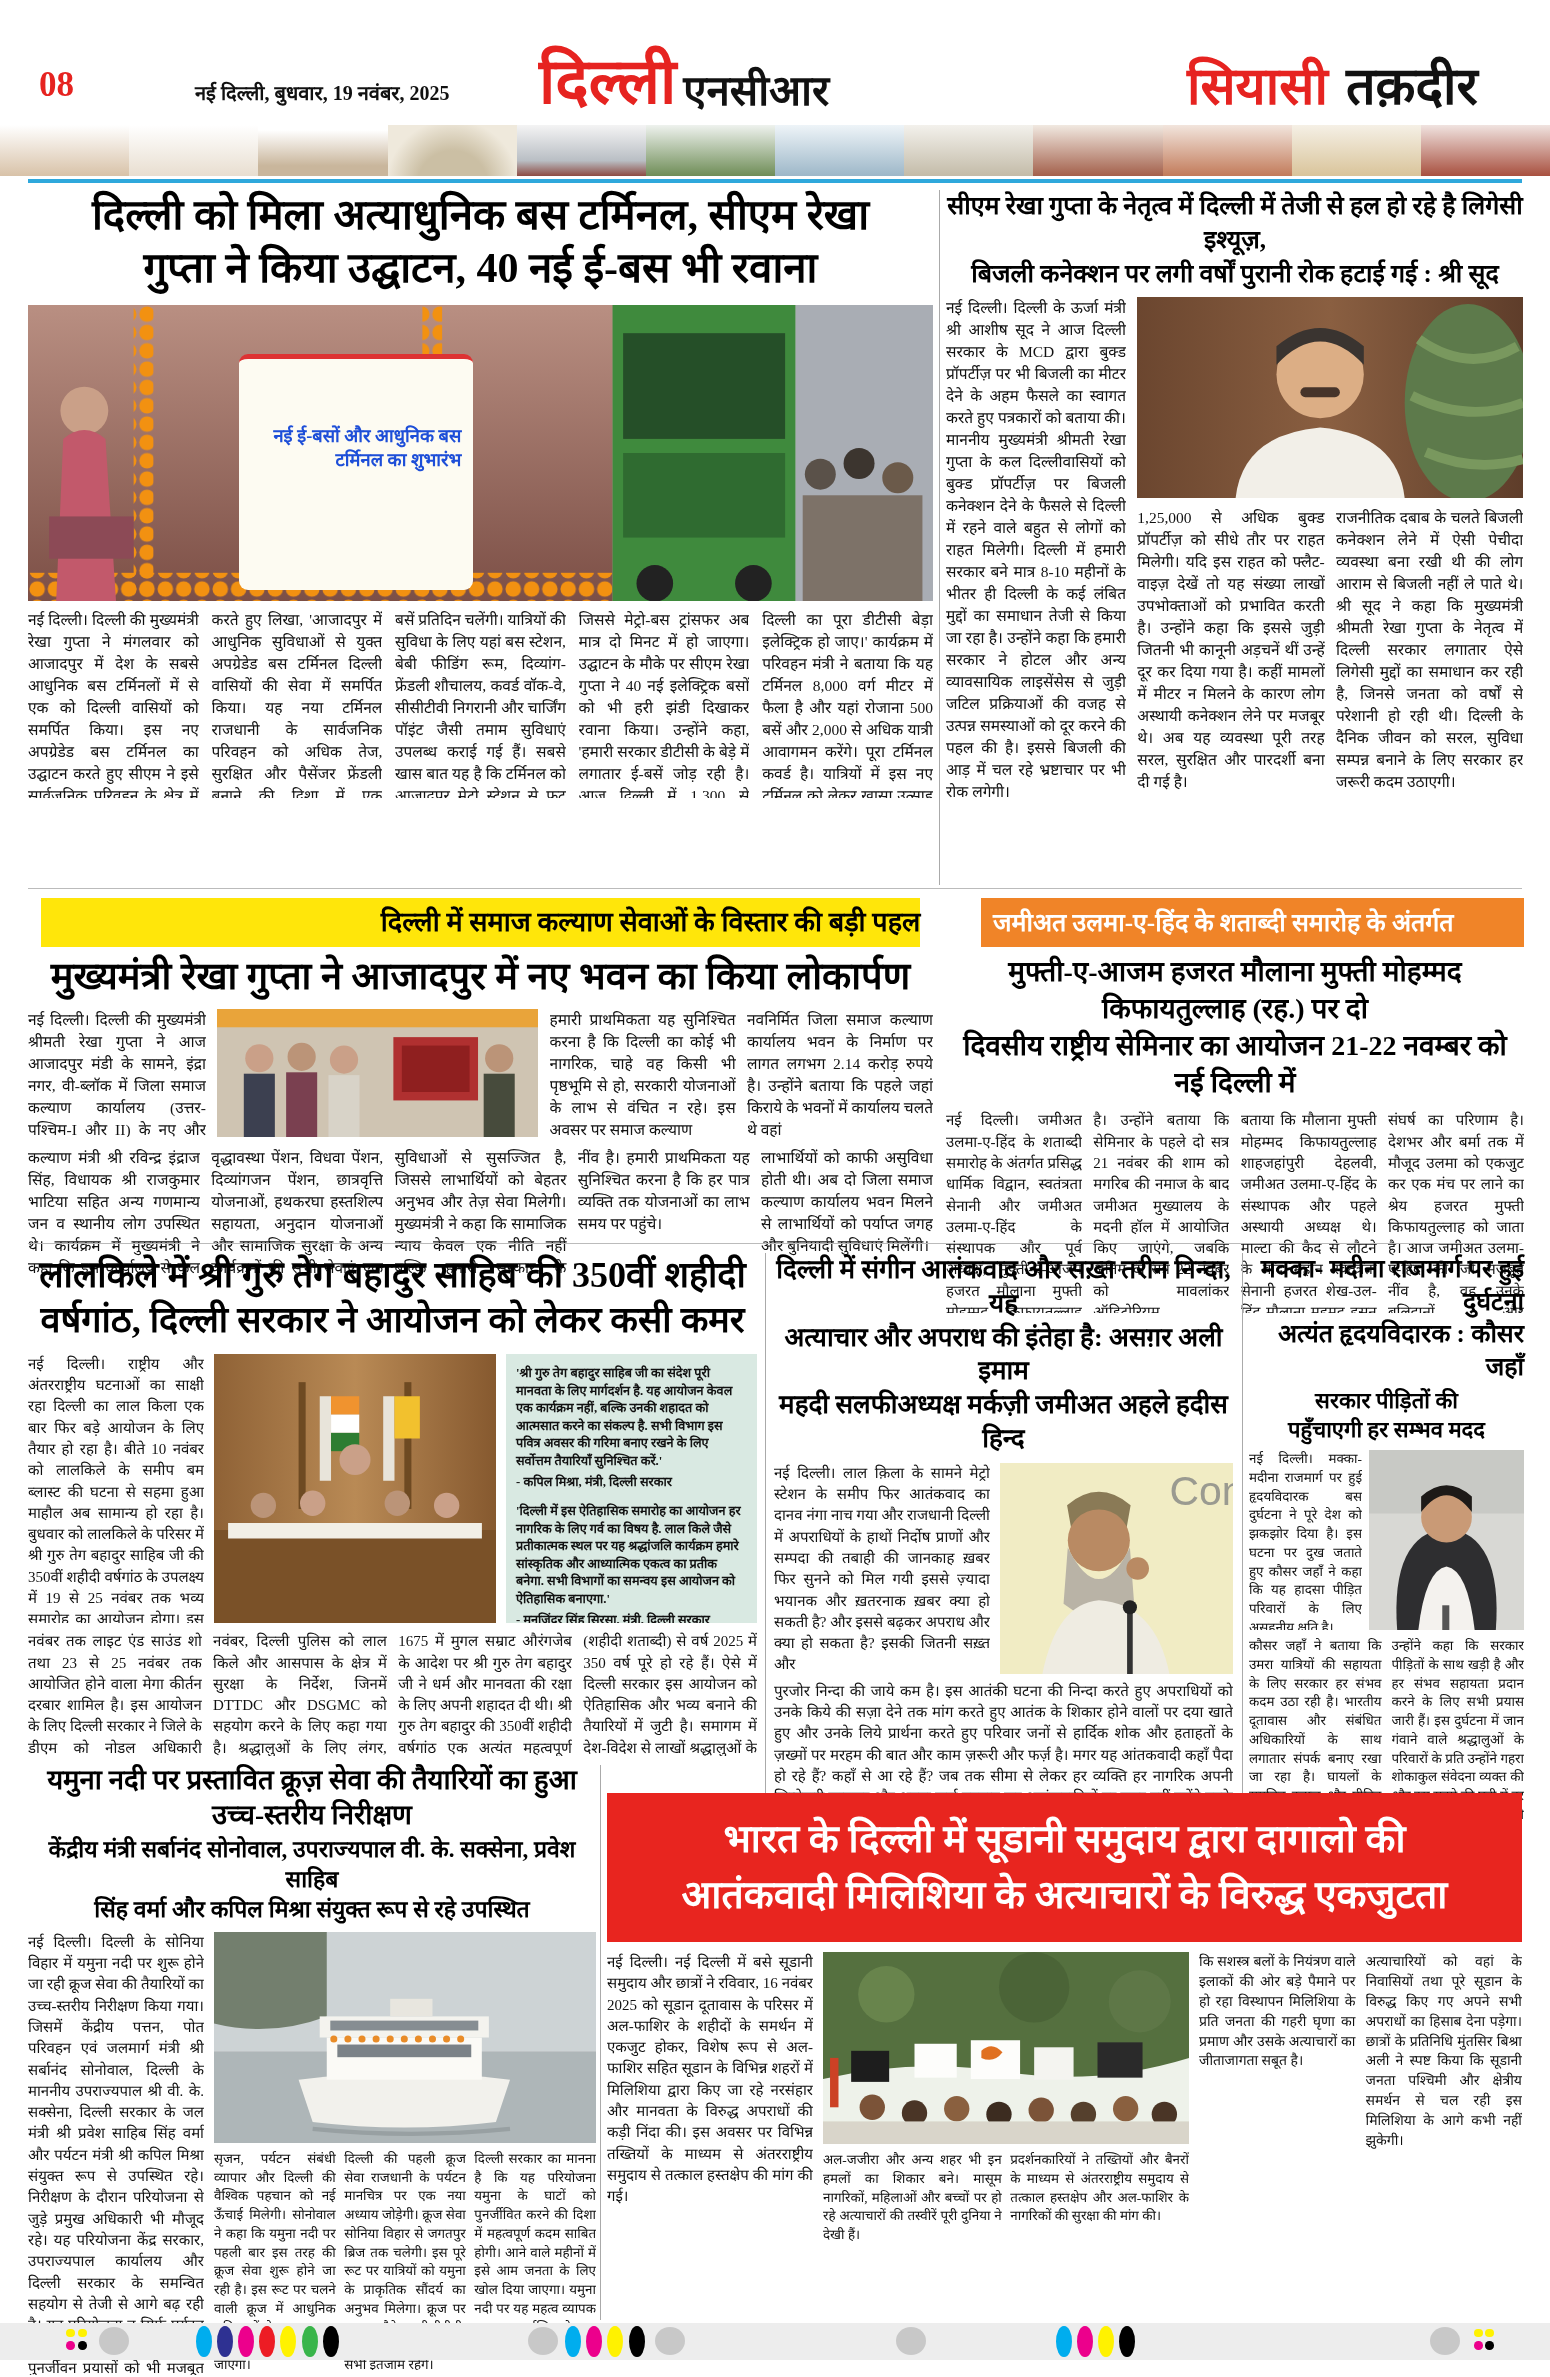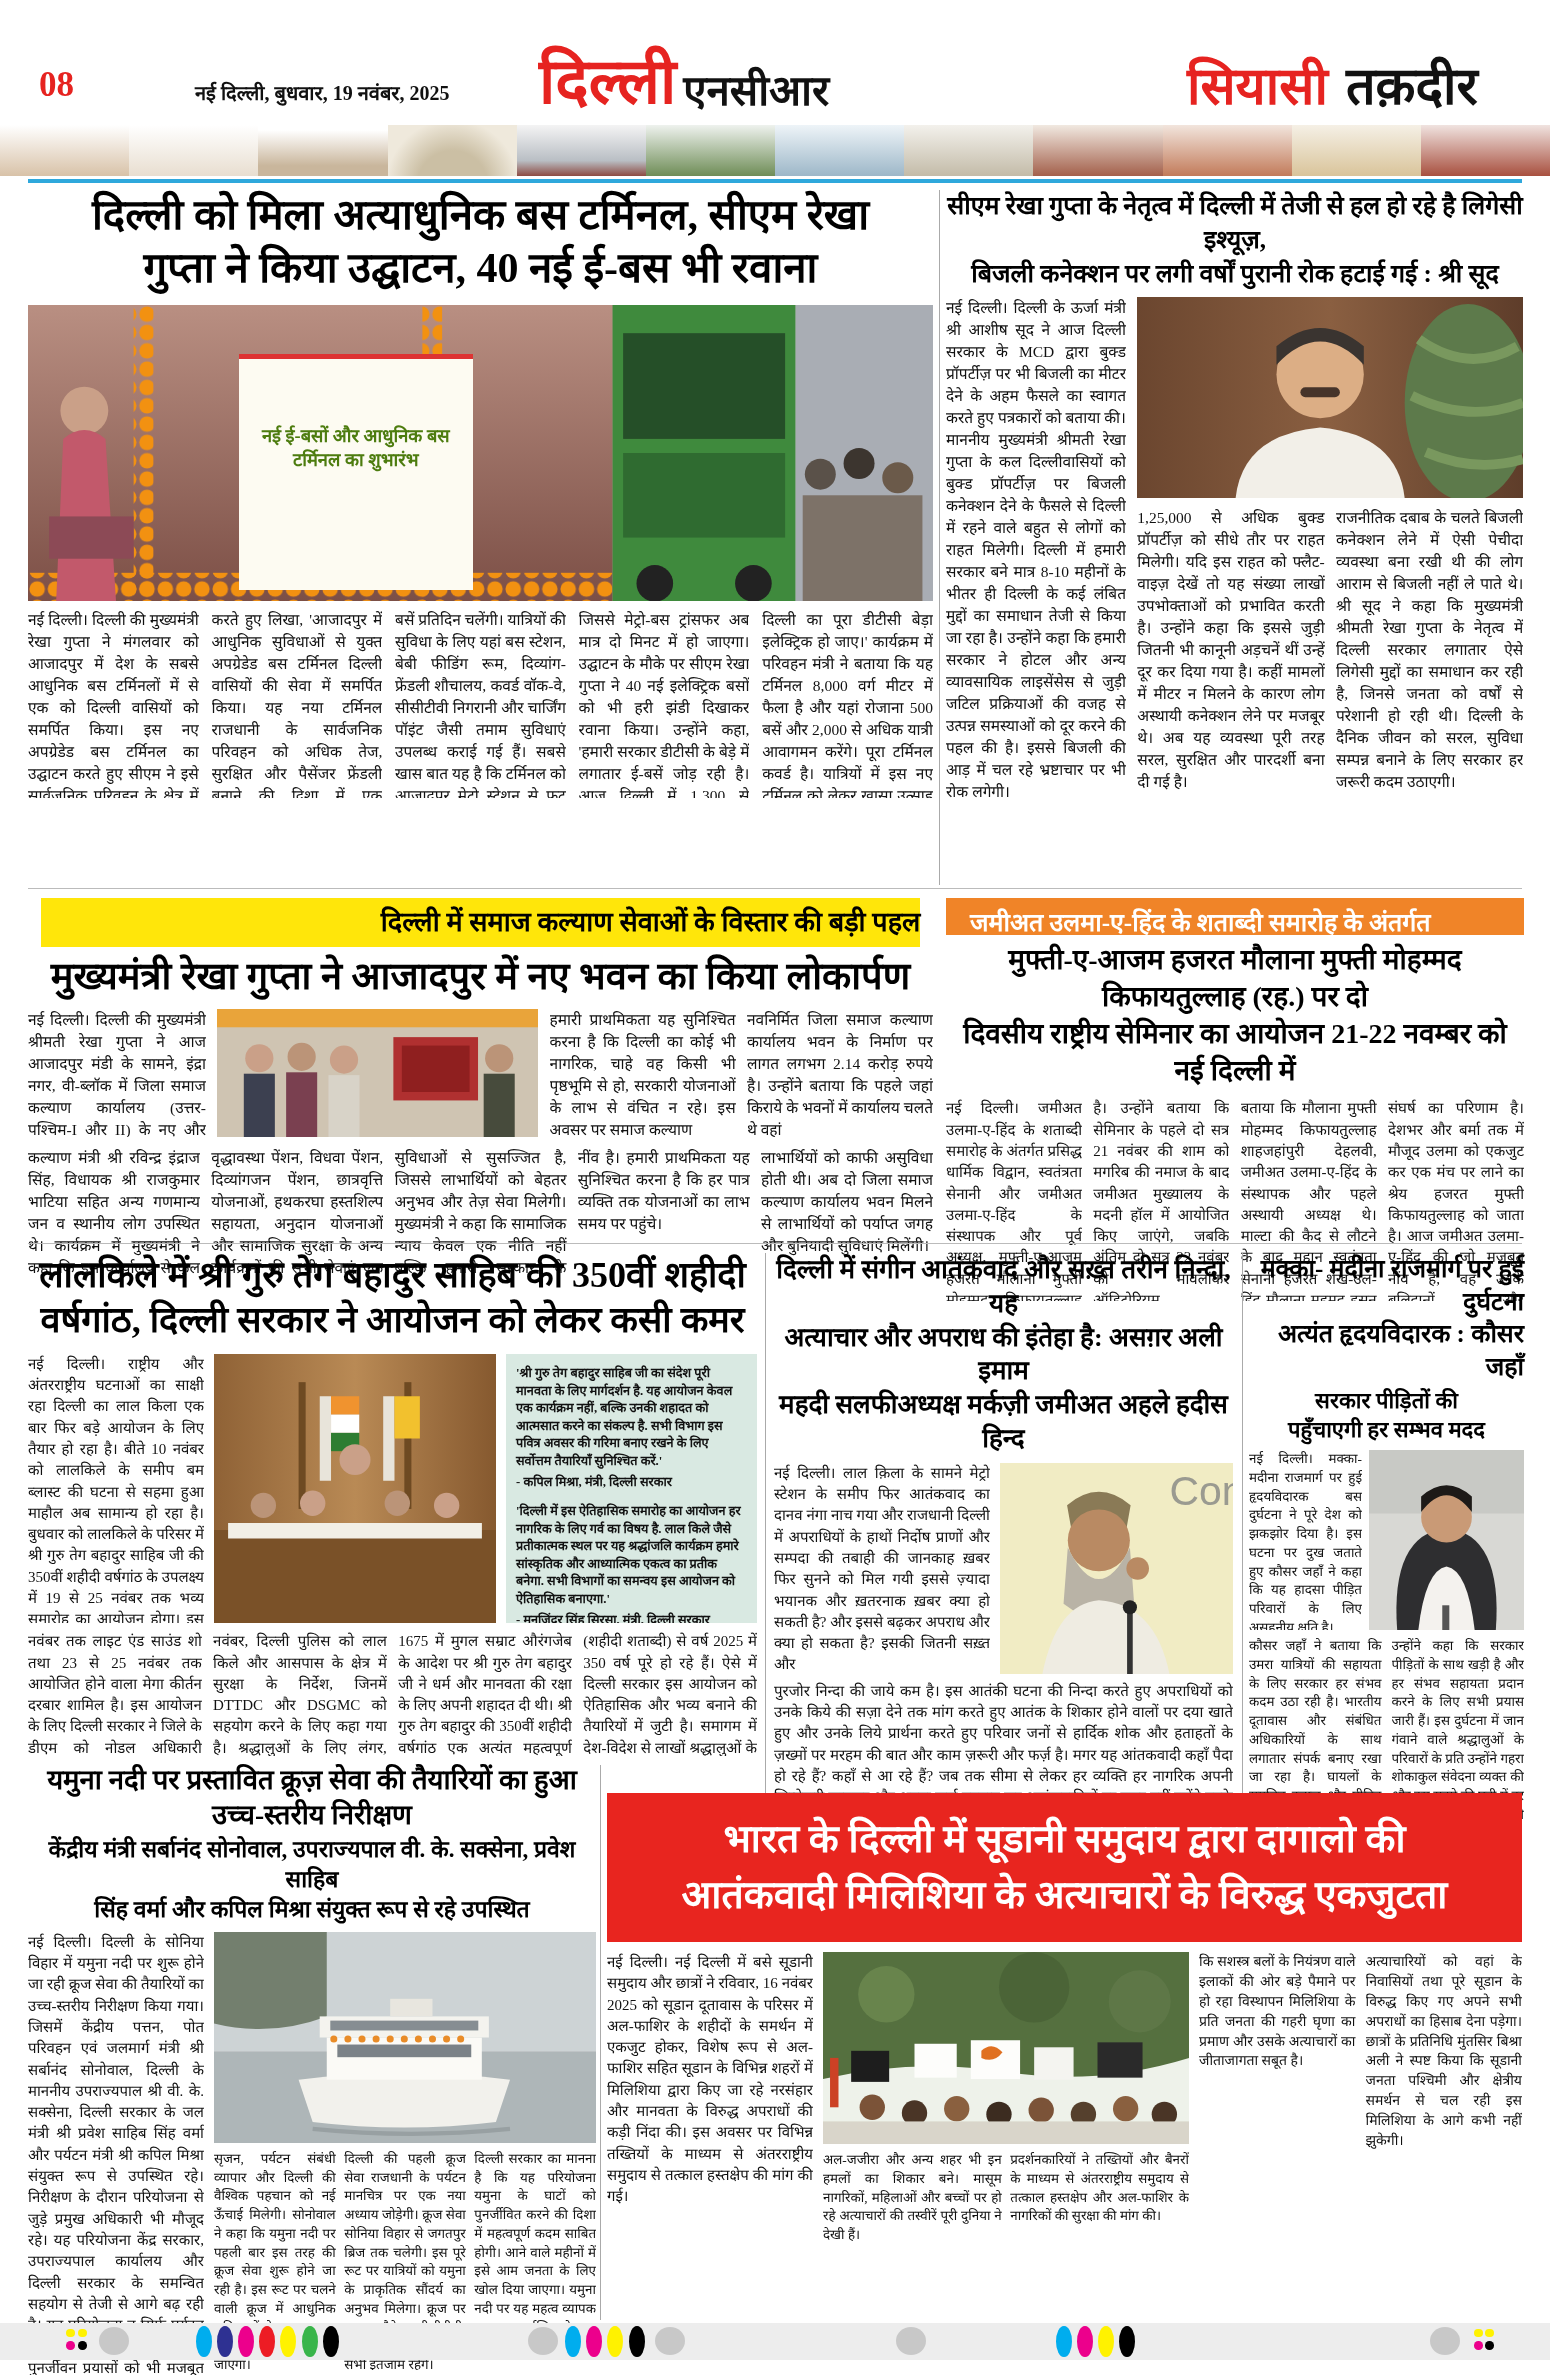--- a/index.html
+++ b/index.html
@@ -19,21 +19,21 @@
   .banner-red{background:#e8251f;color:#fff;font-weight:bold;text-align:center;}
   .quotebox{background:#d9e9e2;padding:11.3px 10px;font-size:12.7px;line-height:1.38;overflow:hidden;}
   .vline{position:absolute;width:0.7px;background:#aaa;}
   .hline{position:absolute;height:1.4px;background:#bbb;}
   .rule-cyan{position:absolute;background:#2fa8dc;}
   .collage{position:absolute;display:flex;width:1550px;height:51px;overflow:hidden;}
   .collage div{flex:1;}
   .reg-strip{position:absolute;left:0;top:2323px;width:1550px;height:37px;background:#ededed;}
   .dot{position:absolute;border-radius:50%;}
   .poster-card{position:absolute;background:#fdfbf2;border-top:5.6px solid #d33;
-        color:#4d7c0f;font-weight:bold;text-align:center;line-height:1.3;}
+        color:#1d4ed8;font-weight:bold;text-align:right;line-height:1.3;border-radius:9px;}
 </style>
 </head>
 <body>
 
 <div class="page">
 
   <div class="abs red bold" style="left:39px;top:65px;font-size:35px;">08</div>
   <div class="abs bold" style="left:159px;top:79px;font-size:20px;margin-left:36px;">नई दिल्ली, बुधवार, 19 नवंबर, 2025</div>
   <div class="abs" style="left:539px;top:51px;display:flex;align-items:flex-end;gap:7px;">
     <span class="red bold" style="font-size:63px;line-height:1;">दिल्ली</span>
@@ -173,21 +173,21 @@
     <div class="flexrow" style="margin-top:10px;gap:11.3px;height:128px;">
       <div class="col" style="flex:1;">कल्याण मंत्री श्री रविन्द्र इंद्राज सिंह, विधायक श्री राजकुमार भाटिया सहित अन्य गणमान्य जन व स्थानीय लोग उपस्थित थे। कार्यक्रम में मुख्यमंत्री ने कहा कि इस कार्यालय से कुल 15</div>
       <div class="col" style="flex:1;">वृद्धावस्था पेंशन, विधवा पेंशन, दिव्यांगजन पेंशन, छात्रवृत्ति योजनाओं, हथकरघा हस्तशिल्प सहायता, अनुदान योजनाओं और सामाजिक सुरक्षा के अन्य कार्यक्रमों की सभी सेवाएं एक ही</div>
       <div class="col" style="flex:1;">सुविधाओं से सुसज्जित है, जिससे लाभार्थियों को बेहतर अनुभव और तेज़ सेवा मिलेगी। मुख्यमंत्री ने कहा कि सामाजिक न्याय केवल एक नीति नहीं बल्कि हमारी सरकार के कामकाज की</div>
       <div class="col" style="flex:1;">नींव है। हमारी प्राथमिकता यह सुनिश्चित करना है कि हर पात्र व्यक्ति तक योजनाओं का लाभ समय पर पहुंचे।</div>
       <div class="col" style="flex:1;">लाभार्थियों को काफी असुविधा होती थी। अब दो जिला समाज कल्याण कार्यालय भवन मिलने से लाभार्थियों को पर्याप्त जगह और बुनियादी सुविधाएं मिलेंगी।</div>
     </div>
   </div>
 
   <div class="abs" style="left:946px;top:898px;width:578px;">
-    <div class="kicker-orange" style="height:37px;line-height:49px;font-size:25px;padding-left:24px;">जमीअत उलमा-ए-हिंद के शताब्दी समारोह के अंतर्गत</div>
+    <div class="kicker-orange" style="height:49px;line-height:49px;font-size:25px;padding-left:12px;margin-left:35px;">जमीअत उलमा-ए-हिंद के शताब्दी समारोह के अंतर्गत</div>
     <div class="hl" style="margin-top:7px;font-size:28px;line-height:1.32;">
       <div>मुफ्ती-ए-आजम हजरत मौलाना मुफ्ती मोहम्मद किफायतुल्लाह (रह.) पर दो</div>
       <div>दिवसीय राष्ट्रीय सेमिनार का आयोजन 21-22 नवम्बर को नई दिल्ली में</div>
     </div>
     <div class="flexrow" style="margin-top:8.5px;gap:11.3px;height:203px;">
       <div class="col" style="flex:1;font-size:15px;">नई दिल्ली। जमीअत उलमा-ए-हिंद के शताब्दी समारोह के अंतर्गत प्रसिद्ध धार्मिक विद्वान, स्वतंत्रता सेनानी और जमीअत उलमा-ए-हिंद के संस्थापक और पूर्व अध्यक्ष, मुफ्ती-ए-आजम हजरत मौलाना मुफ्ती मोहम्मद किफायतुल्लाह (रह.) की सेवाओं पर दो दिवसीय राष्ट्रीय सेमिनार 21-22 नवंबर, 2025 को नई दिल्ली में आयोजित किया जाएगा। यह जानकारी जमीअत उलमा-ए-हिंद के महासचिव मौलाना मोहम्मद हकीमुद्दीन कासमी ने दी।</div>
       <div class="col" style="flex:1;font-size:15px;">है। उन्होंने बताया कि सेमिनार के पहले दो सत्र 21 नवंबर की शाम को मगरिब की नमाज के बाद जमीअत मुख्यालय के मदनी हॉल में आयोजित किए जाएंगे, जबकि अंतिम दो सत्र 22 नवंबर को मावलांकर ऑडिटोरियम, कॉन्स्टिट्यूशन क्लब ऑफ इंडिया, नई दिल्ली में आयोजित किए जाएंगे। सेमिनार में हजरत मुफ्ती आजम की शैक्षणिक, राजनीतिक और राष्ट्रीय सेवाओं पर</div>
       <div class="col" style="flex:1;font-size:15px;">बताया कि मौलाना मुफ्ती मोहम्मद किफायतुल्लाह शाहजहांपुरी देहलवी, जमीअत उलमा-ए-हिंद के संस्थापक और पहले अस्थायी अध्यक्ष थे। माल्टा की कैद से लौटने के बाद महान स्वतंत्रता सेनानी हजरत शेख-उल-हिंद मौलाना महमूद हसन देवबंदी (रह.) को जमीअत उलमा-ए-हिंद का पहला स्थायी अध्यक्ष चुना गया लेकिन कुछ दिनों के बाद ही हजरत शेख-उल-हिंद का निधन हो गया। उनके निधन</div>
       <div class="col" style="flex:1;font-size:15px;">संघर्ष का परिणाम है। देशभर और बर्मा तक में मौजूद उलमा को एकजुट कर एक मंच पर लाने का श्रेय हजरत मुफ्ती किफायतुल्लाह को जाता है। आज जमीअत उलमा-ए-हिंद की जो मजबूत नींव है, वह उनके बलिदानों और बुद्धिमत्तापूर्ण संघर्ष का परिणाम है। इस सेमिनार के माध्यम से नई पीढ़ी को उनकी सेवाओं और विचारों से परिचित कराया जाएगा। इसमें देश भर की विभिन्न राष्ट्रीय आंदोलनों में सक्रिय रहे।</div>
     </div>

